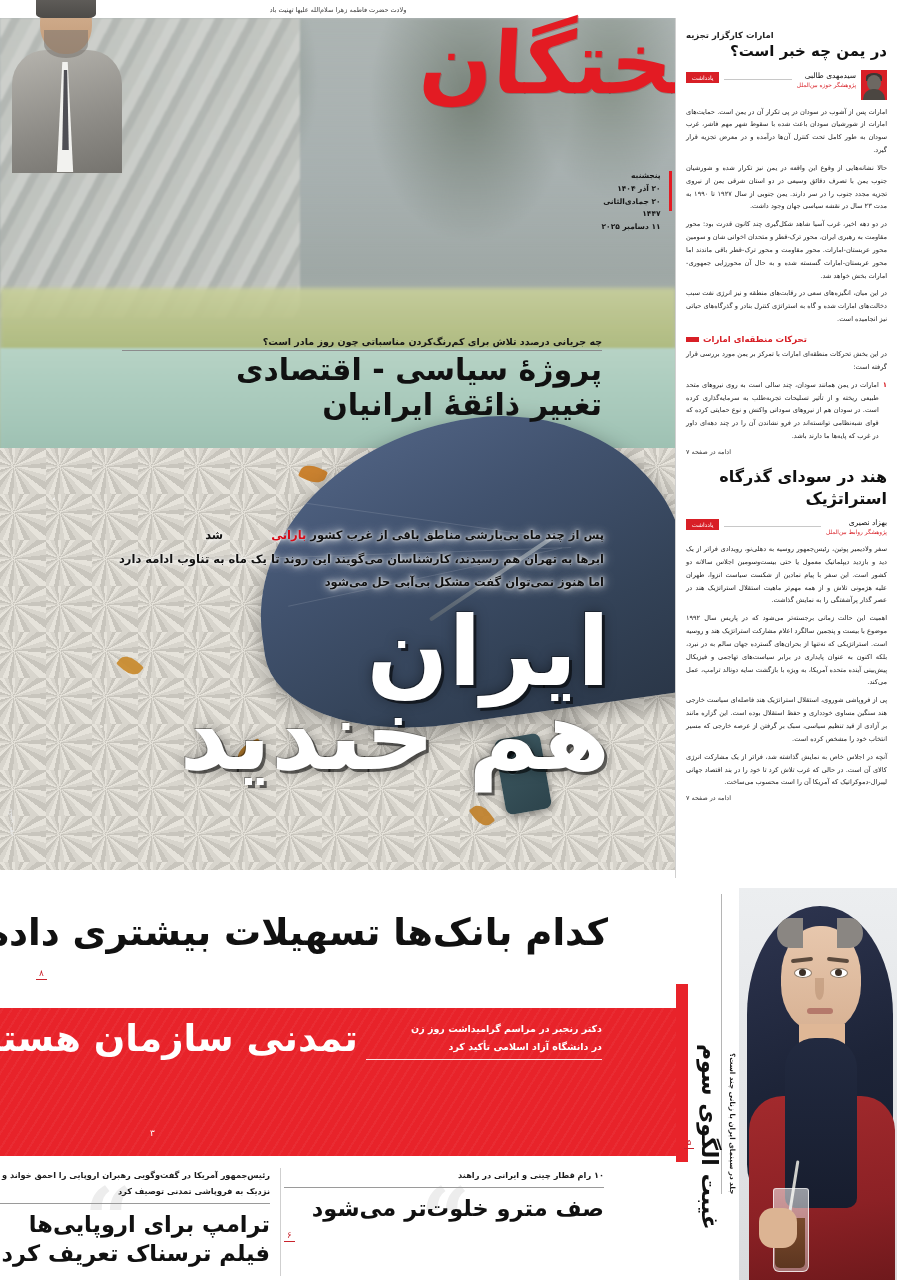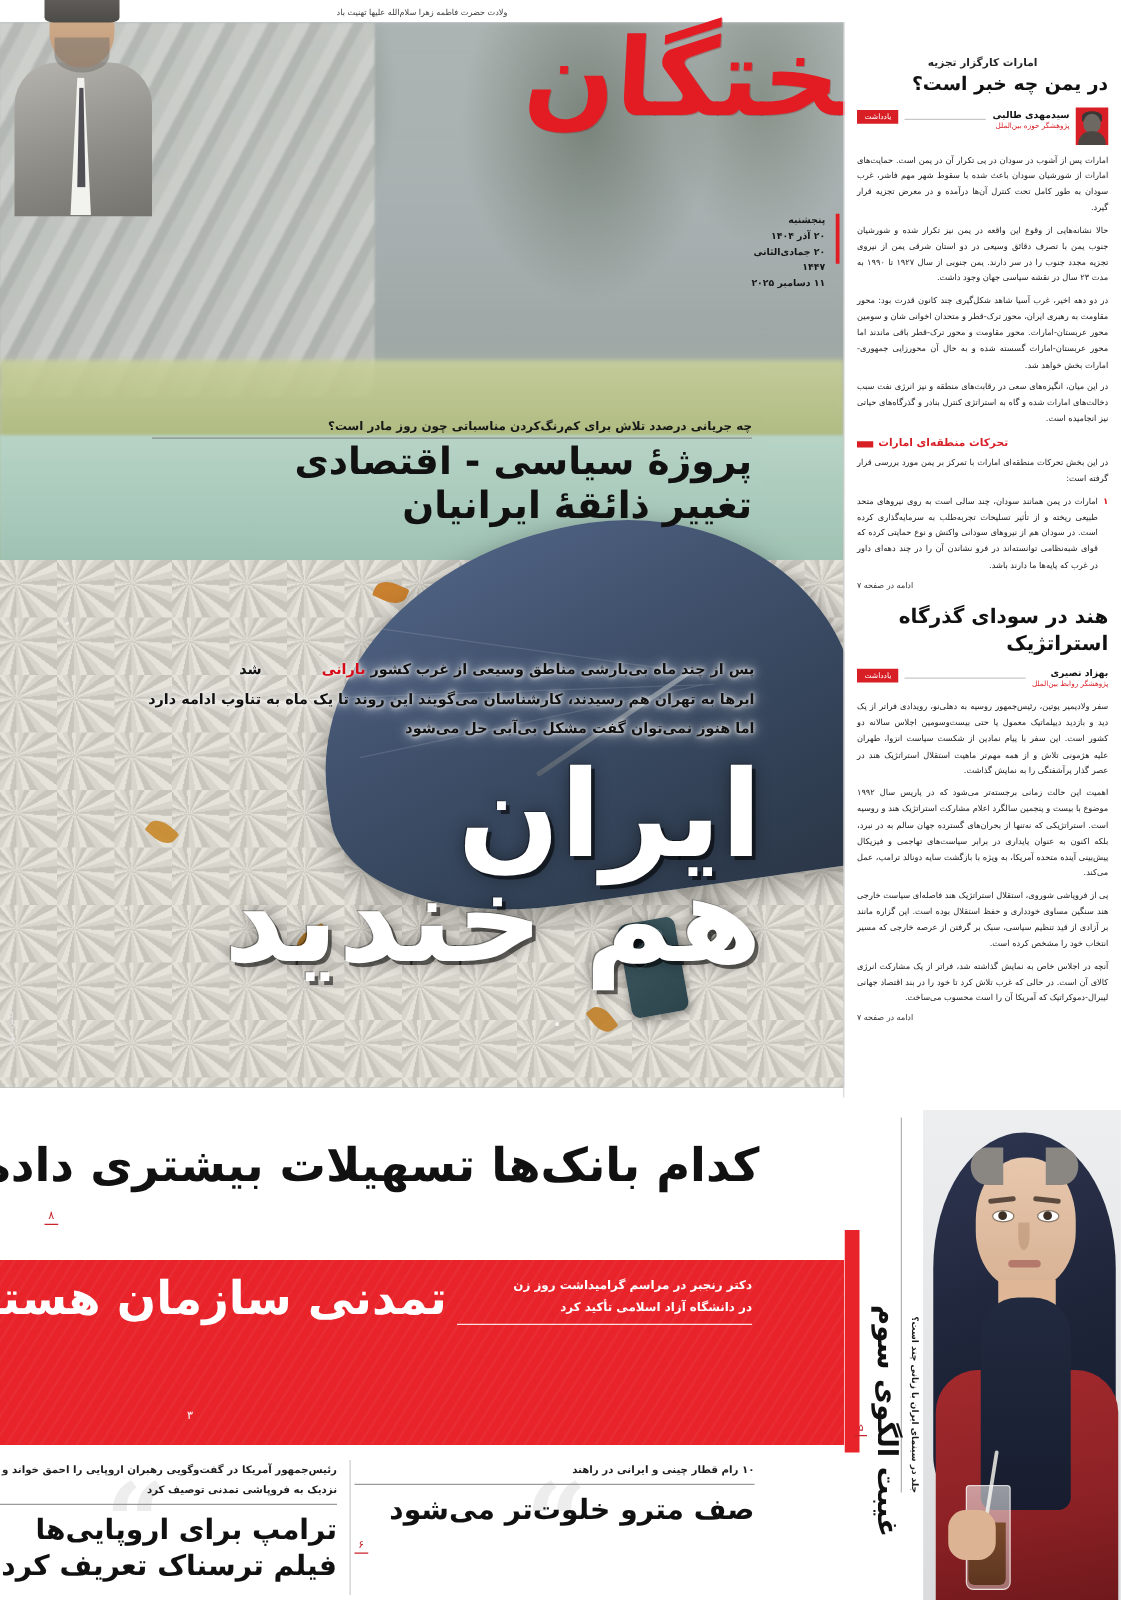--- a/index.html
+++ b/index.html
@@ -197,30 +197,30 @@
   #btm-right{right:16px;width:320px;}
   .quote-mark{position:absolute;font-size:86px;color:#ededed;font-weight:bold;line-height:1;
     font-family:"DejaVu Serif",serif;z-index:0;}
   #vsep{position:absolute;top:1150px;right:339px;width:1px;height:108px;background:#cfcfcf;}
 
   
   #side{top:18px;right:0;width:221px;height:1262px;background:#fff;
     border-right:0;box-sizing:border-box;padding:0 10px;}
   #side-divider{top:18px;right:221px;width:1px;height:860px;background:#d0d0d0;}
 
-  .s-kicker{text-align:center;font-size:8.5px;color:#262626;font-weight:bold;margin:28px 0 2px;}
+  .s-kicker{text-align:left;font-size:8.5px;color:#262626;font-weight:bold;margin:12px 0 2px;}
   .s-title{text-align:right;font-size:15px;color:#111;font-weight:bold;line-height:1.3;}
   .s-title2{text-align:right;font-size:16px;color:#111;font-weight:bold;line-height:1.35;}
 
   .byline{display:flex;align-items:flex-start;justify-content:flex-end;gap:5px;margin:8px 0 6px;}
   .byline .tag{background:#d81f26;color:#fff;font-size:6px;padding:2px 6px;align-self:flex-start;
     margin-top:2px;}
   .byline .rule{flex:1;border-top:1px solid #c8c8c8;margin-top:9px;height:1px;}
   .byline .names{text-align:right;}
-  .byline .nm{font-size:7.5px;font-weight:bold;color:#111;line-height:1.5;}
+  .byline .nm{font-size:7.5px;font-weight:normal;color:#111;line-height:1.5;}
   .byline .rl{font-size:5.8px;color:#d81f26;line-height:1.5;}
   .avatar{width:26px;height:30px;background:#d81f26;position:relative;overflow:hidden;flex:0 0 auto;}
   .avatar .fh{position:absolute;left:6px;top:5px;width:14px;height:16px;border-radius:50%;
     background:#6d6862;}
   .avatar .fhair{position:absolute;left:5px;top:3px;width:16px;height:8px;border-radius:50% 50% 0 0;
     background:#3b3734;}
   .avatar .fb{position:absolute;left:2px;top:19px;width:22px;height:13px;border-radius:10px 10px 0 0;
     background:#4b4641;}
 
   .s-body{text-align:justify;direction:rtl;font-size:6.6px;color:#222;line-height:1.95;
@@ -372,21 +372,21 @@
     </div>
 
     <div class="abs" id="hero-kicker">چه جریانی درصدد تلاش برای کم‌رنگ‌کردن مناسباتی چون روز مادر است؟</div>
     <div class="abs" id="hero-headline">
       <span class="l1">پروژهٔ سیاسی - اقتصادی</span>
       <span class="l2">تغییر ذائقهٔ ایرانیان</span>
     </div>
 
     <div class="abs" id="rain-deck">
       <div>
-        <span>پس از چند ماه بی‌بارشی مناطق وسیعی از غرب کشور </span><span class="hl">بارانی</span><span> شد</span>
+        <span>پس از چند ماه بی‌بارشی مناطق باقی از غرب کشور </span><span class="hl">بارانی</span><span> شد</span>
       </div>
       <div>ابرها به تهران هم رسیدند، کارشناسان می‌گویند این روند تا یک ماه به تناوب ادامه دارد</div>
       <div>اما هنوز نمی‌توان گفت مشکل بی‌آبی حل می‌شود</div>
     </div>
 
     <div class="abs" id="giant">
       <span class="g1">ایران</span>
       <span class="g2">هم خندید</span>
     </div>
 

